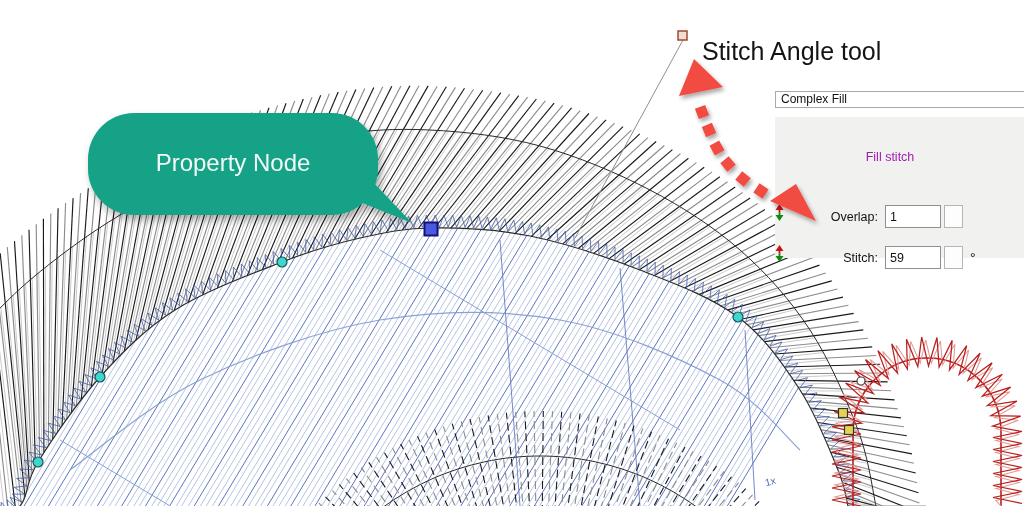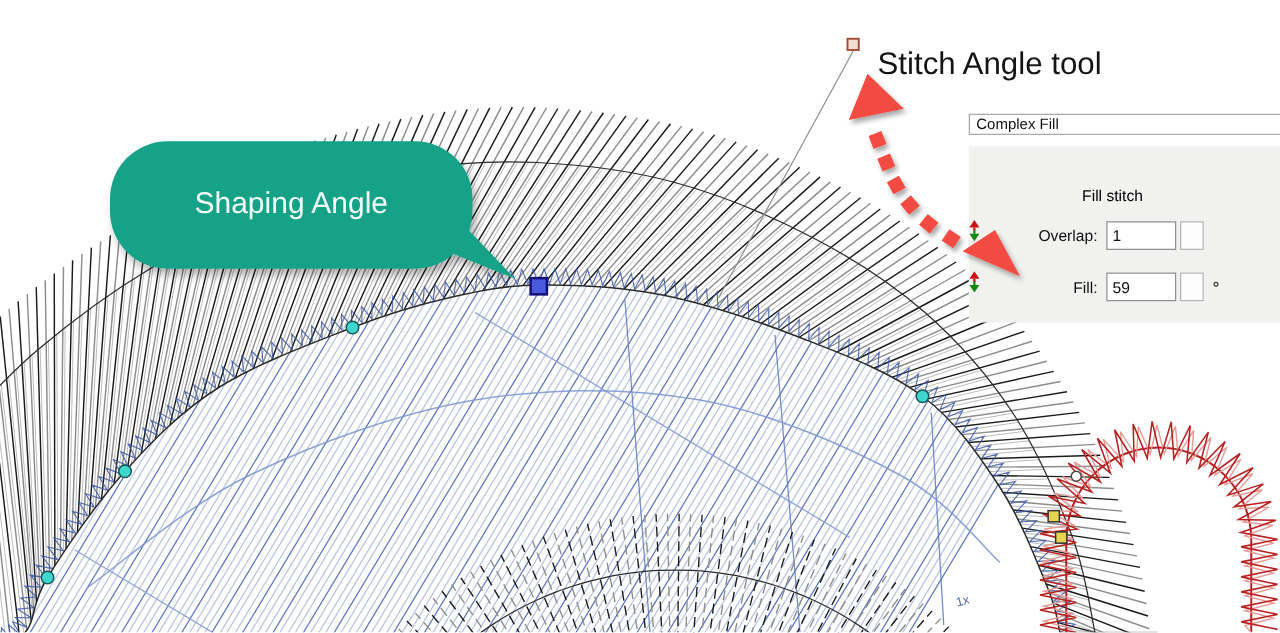--- a/index.html
+++ b/index.html
@@ -10,22 +10,22 @@
   .overlay{position:absolute;z-index:2;}
   #arrowlayer{z-index:3;pointer-events:none;}
   .big-label{font-size:25px;color:#141414;white-space:nowrap;margin-top:12px;}
   .bubble-text{width:290px;text-align:center;color:#f2faf8;font-size:24px;}
   .panel{position:absolute;left:775px;top:88px;width:249px;height:172px;z-index:2;}
   .panel-header{position:absolute;left:0;top:3px;width:247px;height:15px;background:#ffffff;
                 border:1px solid #a9a9a9;font-size:12px;line-height:15px;padding-left:5px;
                 box-sizing:content-box;color:#111;}
   .panel-body{position:absolute;left:0;top:29px;width:249px;height:141px;background:#f1f1f0;}
   .section-label{position:absolute;left:50px;top:33px;width:130px;text-align:center;
-                 font-size:12.5px;color:#000000;}
-  .prop-row{position:absolute;left:0;width:249px;height:25px;display:flex;align-items:center;}
+                 font-size:12.5px;color:#a21caf;}
+  .prop-row{position:absolute;left:0;width:249px;height:25px;display:flex;align-items:center;margin-top:28px;}
   .row-overlap{top:59px;}
   .row-angle{top:100px;}
   .prop-label{display:inline-block;width:103px;text-align:right;font-size:12.5px;color:#111;
               padding-right:7px;}
   .prop-input{width:50px;height:21px;border:1px solid #8f8f8f;background:#fff;font-size:12.5px;
               padding:0 0 0 4px;font-family:"Liberation Sans",sans-serif;color:#111;}
   .spinner{width:19px;height:23px;margin-left:3px;background:#fdfdfd;border:1px solid #b5b5b5;
            display:flex;align-items:center;justify-content:center;padding:0;}
   .unit{font-size:14px;color:#111;margin-left:7px;}
   .repeat-marker{position:absolute;left:765px;top:476px;font-size:10px;color:#4f69b5;
@@ -589,21 +589,21 @@
       <circle cx="861" cy="381" r="4" fill="#ffffff" stroke="#444" stroke-width="1.2"></circle>
       <rect x="838.5" y="408.5" width="9" height="9" fill="#e6d34f" stroke="#333333" stroke-width="1.2"></rect>
       <rect x="844.5" y="425.5" width="9" height="9" fill="#e6d34f" stroke="#333333" stroke-width="1.2"></rect>
       <rect x="424.5" y="222.5" width="13" height="13" fill="#4a5ade" stroke="#15107a" stroke-width="2"></rect>
       <g filter="url(#shad2)">
         <polygon points="330,190 412,223 352,160" fill="#16a287"></polygon>
         <rect x="88" y="113" width="290" height="102" rx="46" fill="#16a287"></rect>
       </g>
     </svg>
 
-  <div class="overlay bubble-text" style="left:88px;top:149px;">Shaping Angle</div>
+  <div class="overlay bubble-text" style="left:88px;top:149px;">Property Node</div>
 
   <div class="overlay big-label" style="left:702px;top:25px;">Stitch Angle tool</div>
 
   <div class="panel">
     <div class="panel-header">Complex Fill</div>
     <div class="panel-body">
       <div class="section-label">Fill stitch</div>
 
       <div class="prop-row row-overlap">
         <span class="prop-label">Overlap:</span>
@@ -613,21 +613,21 @@
             <polygon points="4.5,0 0.5,6 8.5,6" fill="#cc1111"></polygon>
             <rect x="3.6" y="6" width="1.8" height="2.6" fill="#cc1111"></rect>
             <rect x="3.6" y="8.4" width="1.8" height="2.6" fill="#118811"></rect>
             <polygon points="4.5,17 0.5,11 8.5,11" fill="#118811"></polygon>
           </svg>
         </button>
         <span class="unit"></span>
       </div>
 
       <div class="prop-row row-angle">
-        <span class="prop-label">Fill:</span>
+        <span class="prop-label">Stitch:</span>
         <input class="prop-input" value="59" style="">
         <button class="spinner">
           <svg width="9" height="17" viewBox="0 0 9 17">
             <polygon points="4.5,0 0.5,6 8.5,6" fill="#cc1111"></polygon>
             <rect x="3.6" y="6" width="1.8" height="2.6" fill="#cc1111"></rect>
             <rect x="3.6" y="8.4" width="1.8" height="2.6" fill="#118811"></rect>
             <polygon points="4.5,17 0.5,11 8.5,11" fill="#118811"></polygon>
           </svg>
         </button>
         <span class="unit">°</span>

